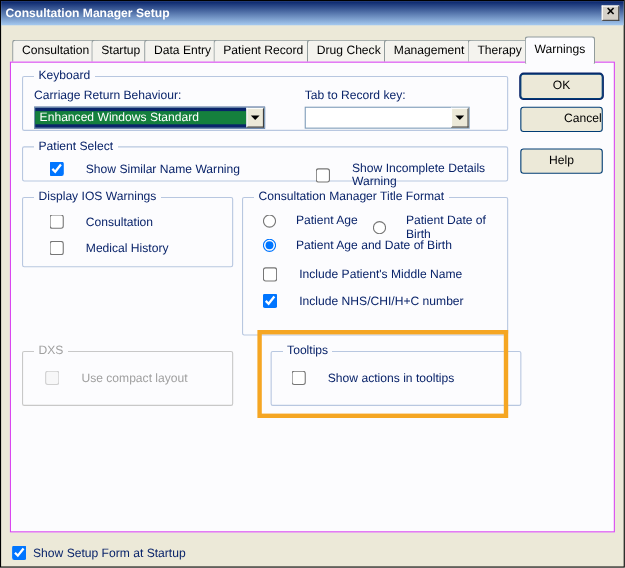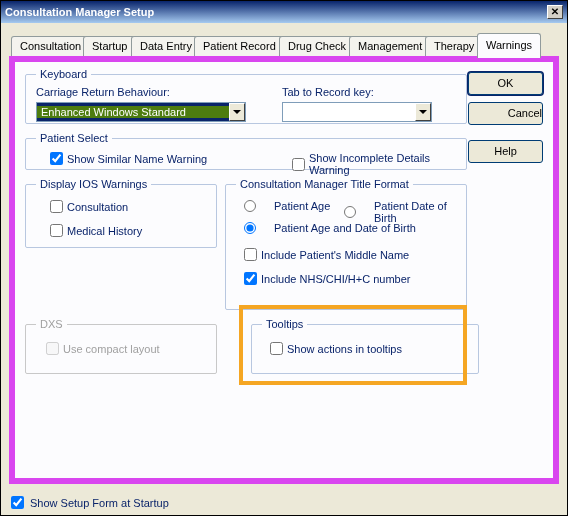--- a/index.html
+++ b/index.html
@@ -5,31 +5,31 @@
 * { box-sizing: border-box; margin: 0; padding: 0; font-family: Tahoma, Arial, sans-serif; font-size: 11px; }
 body { background: #fff; }
 .window { width: 568px; height: 516px; border: 1px solid #000; background: #ece9d8; position: relative; }
 .titlebar { height: 22px; background: linear-gradient(#08246b,#a6caf0); color: #fff; display: flex; align-items: center; padding: 0 4px; font-weight: bold; font-size: 12px; }
 .titlebar .title { flex: 1; }
 .close-btn { width: 16px; height: 14px; background: #d4d0c8; border: 1px solid #fff; border-right-color:#404040; border-bottom-color:#404040; color:#000; font-size:10px; line-height:11px; text-align:center; font-family: Arial; cursor: default; }
 .client { position:absolute; top:22px; left:0; right:0; bottom:0; padding: 10px 8px 6px 8px; }
 .tabs { position: relative; height: 24px; margin-left: 2px; }
 .tab { position:absolute; top:3px; height:21px; border:1px solid #919b9c; border-bottom:none; border-radius:3px 3px 0 0; background:#f4f3ee; padding:3px 8px 0 8px; color:#000; cursor:default; white-space:nowrap; }
 .tab.active { background:#fcfcfe; top:0px; height:25px; z-index:2; padding-top:5px;}
-.tab-panel { position:absolute; top:33px; left:8px; right:8px; height:428px; border:6px solid #d946ef; background:#fcfcfe; padding: 8px 8px; }
+.tab-panel { position:absolute; top:33px; left:8px; right:8px; height:428px; border:1px solid #d946ef; background:#fcfcfe; padding: 8px 8px; }
 fieldset { border:1px solid #b8c7e0; border-radius:2px; padding:8px 10px 10px 10px; margin:0; position:absolute; }
 legend { color:#0a246a; padding:0 4px; }
 .lbl { color:#0a246a; }
 .select { height:20px; border:1px solid #7f9db9; background:#fff; display:flex; align-items:center; padding:0; }
 .select.sel-hi { background:#0a246a; color:#fff; }
-.select.sel-hi .sel-text { background:#4d7c0f; color:#fff; }
+.select.sel-hi .sel-text { background:#15803d; color:#fff; }
 .sel-text { flex:1; padding:0 4px; overflow:hidden; white-space:nowrap; }
 .sel-btn { width:16px; height:18px; background:#ece9d8; border:1px solid #fff; border-right-color:#404040; border-bottom-color:#404040; display:flex; align-items:center; justify-content:center; }
 .arrow-down { width:0;height:0;border-left:4px solid transparent;border-right:4px solid transparent;border-top:4px solid #000; }
-.chk { display:flex; align-items:center; gap:4px; color:#0a246a; }
+.chk { display:flex; align-items:center; gap:20px; color:#0a246a; }
 .chk input { width:13px; height:13px; }
 .chk.disabled { color:#a0a0a0; }
 .rad { display:flex; align-items:center; gap:18px; color:#0a246a; }
 .rad input { width:12px;height:12px; }
 .btn { width:75px; height:23px; border:1px solid #003c74; background:#ece9d8; border-radius:3px; text-align:center; line-height:21px; cursor:default; }
 .btn.def { box-shadow: 0 0 0 1px #0a246a; }
 .highlight-box { position:absolute; border:4px solid #f5a623; pointer-events:none; }
 .footer-chk { position:absolute; bottom:6px; left:10px; display:flex; align-items:center; gap:6px; color:#0a246a; }
 </style>
 </head>

